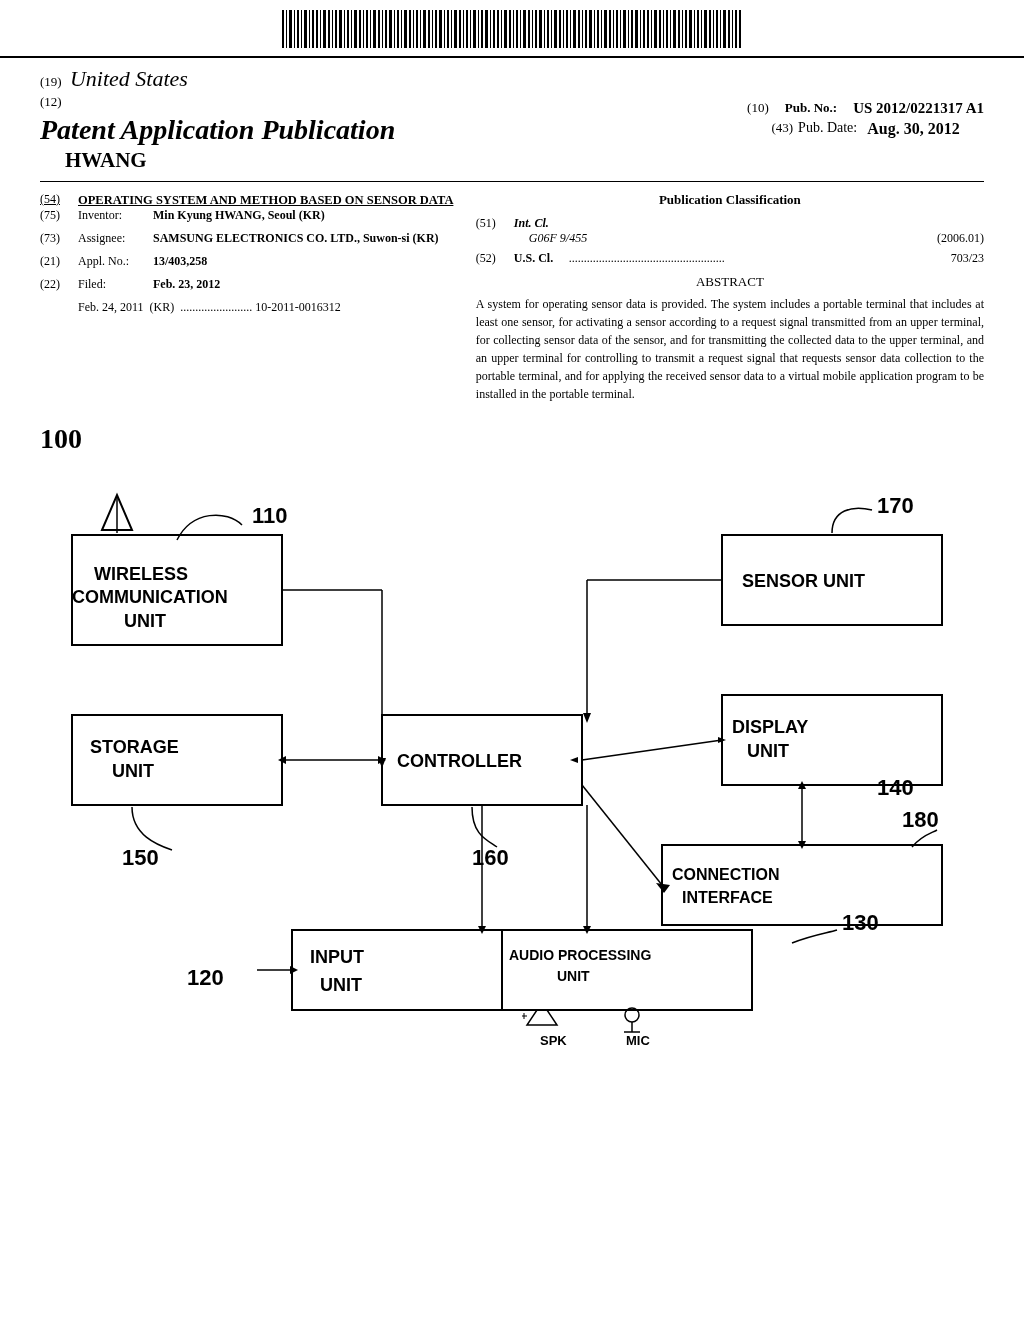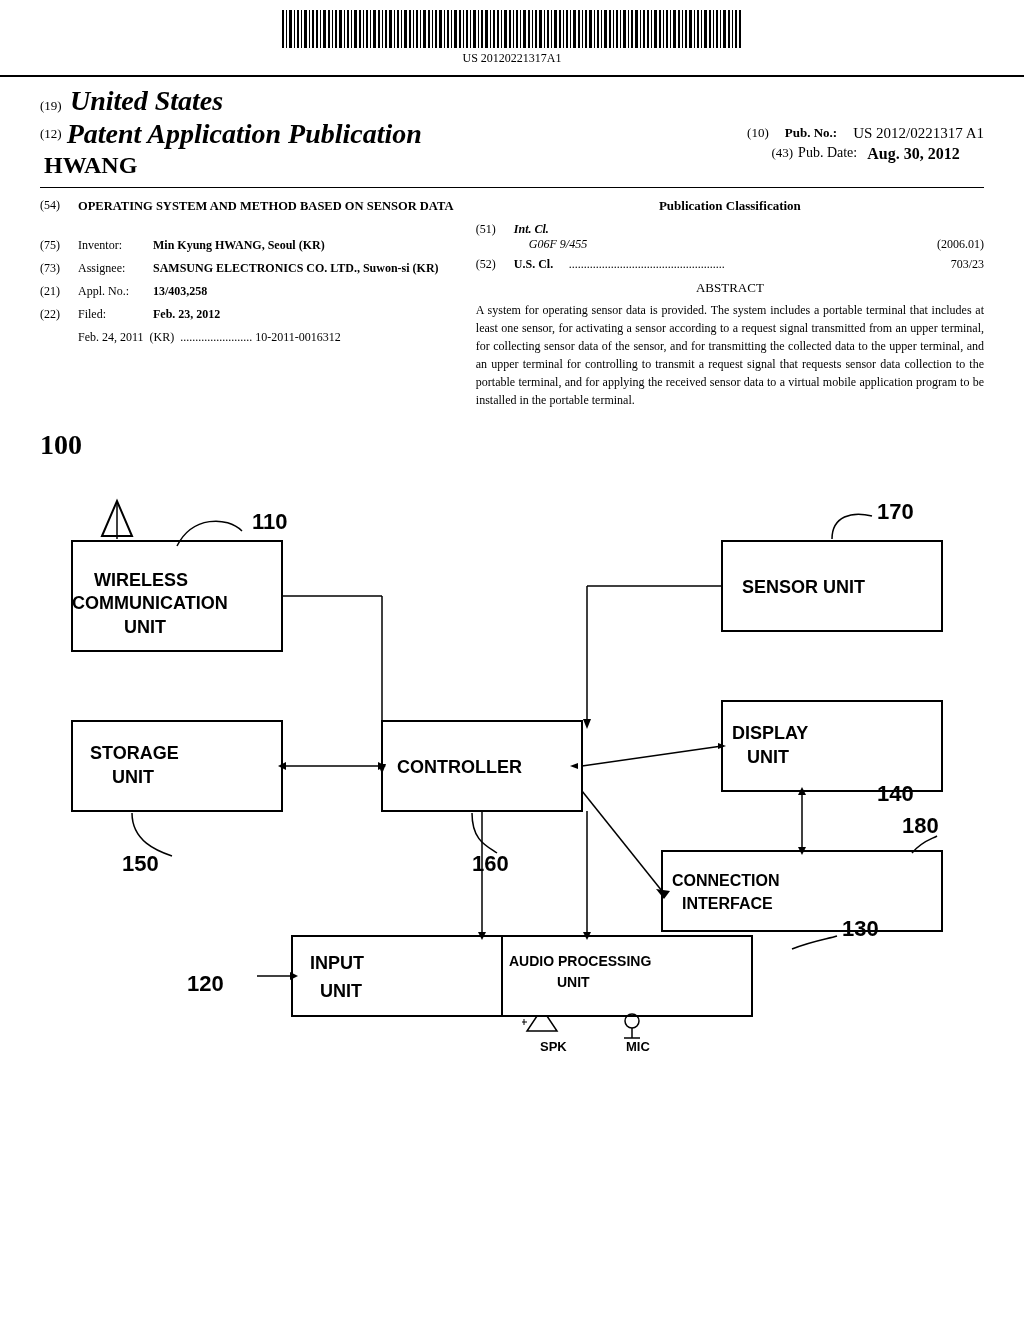--- a/index.html
+++ b/index.html
@@ -45,21 +45,21 @@
       font-weight: bold;
       font-style: italic;
       line-height: 1.1;
     }
     .pub-info {
       font-size: 13px;
       padding-top: 6px;
       text-align: left;
     }
     .pub-info .pub-no-label { font-weight: bold; }
-    .pub-info .pub-no-value { font-weight: normal; font-size: 15px; }
+    .pub-info .pub-no-value { font-weight: bold; font-size: 15px; }
     .pub-date-line {
       display: flex;
       justify-content: center;
       font-size: 14px;
       margin-top: 2px;
     }
     .pub-date-label { }
     .pub-date-value { font-weight: bold; font-size: 16px; }
 
     
@@ -90,21 +90,22 @@
       min-width: 75px;
       font-size: 12px;
     }
     .section-value {
       flex: 1;
       font-size: 12px;
     }
     .bold { font-weight: bold; }
 
     .title-section {
-      margin-bottom: 24px;
+      margin-bottom: 0;
+      text-decoration: underline;
     }
     .title-section .section-num { min-width: 38px; }
     .title-text { font-weight: bold; font-size: 12.5px; line-height: 1.3; }
 
     hr.divider {
       border: none;
       border-top: 1px solid #000;
       margin: 0 40px;
     }
 
@@ -281,35 +282,34 @@
       <rect x="431" y="0" width="1" height="38" fill="#000"></rect>
       <rect x="434" y="0" width="2" height="38" fill="#000"></rect>
       <rect x="438" y="0" width="1" height="38" fill="#000"></rect>
       <rect x="441" y="0" width="3" height="38" fill="#000"></rect>
       <rect x="446" y="0" width="2" height="38" fill="#000"></rect>
       <rect x="450" y="0" width="1" height="38" fill="#000"></rect>
       <rect x="453" y="0" width="2" height="38" fill="#000"></rect>
       <rect x="457" y="0" width="2" height="38" fill="#000"></rect>
     </svg>
   </div>
-  <div class="pub-number-header">US 20120221317A1</div>
 </div>
 
 <div class="patent-header">
   <div style="font-size:13px; margin-bottom:2px;">
     <span style="font-size:13px;">(19)</span>
-    <span style="font-size:28px; font-weight:bold; font-style:italic; margin-left:5px;margin-top:24px;">United States</span>
+    <span style="font-size:22px; font-weight:normal; font-style:italic; margin-left:5px;margin-top:24px;">United States</span>
   </div>
   <div class="patent-title-line">
     <div>
-      <div style="display:flex; align-items:center; gap:5px;">
+      <div style="display:flex; align-items:flex-start; gap:5px;flex-direction:column;">
         <span style="font-size:13px;">(12)</span>
         <span class="patent-app-pub">Patent Application Publication</span>
       </div>
-      <div style="font-size:24px; font-weight:bold; margin-left:4px; margin-top:2px;">HWANG</div>
+      <div style="font-size:21px; font-weight:bold; margin-left:25px; margin-top:2px;">HWANG</div>
     </div>
     <div class="pub-info">
       <div style="display:flex; gap:16px; margin-bottom:3px;">
         <span style="font-size:13px;">(10)</span>
         <span class="pub-no-label">Pub. No.:</span>
         <span class="pub-no-value">US 2012/0221317 A1</span>
       </div>
       <div class="pub-date-line">
         <span style="font-size:13px; margin-right:5px;">(43)</span>
         <span class="pub-date-label" style="margin-right:10px;">Pub. Date:</span>

